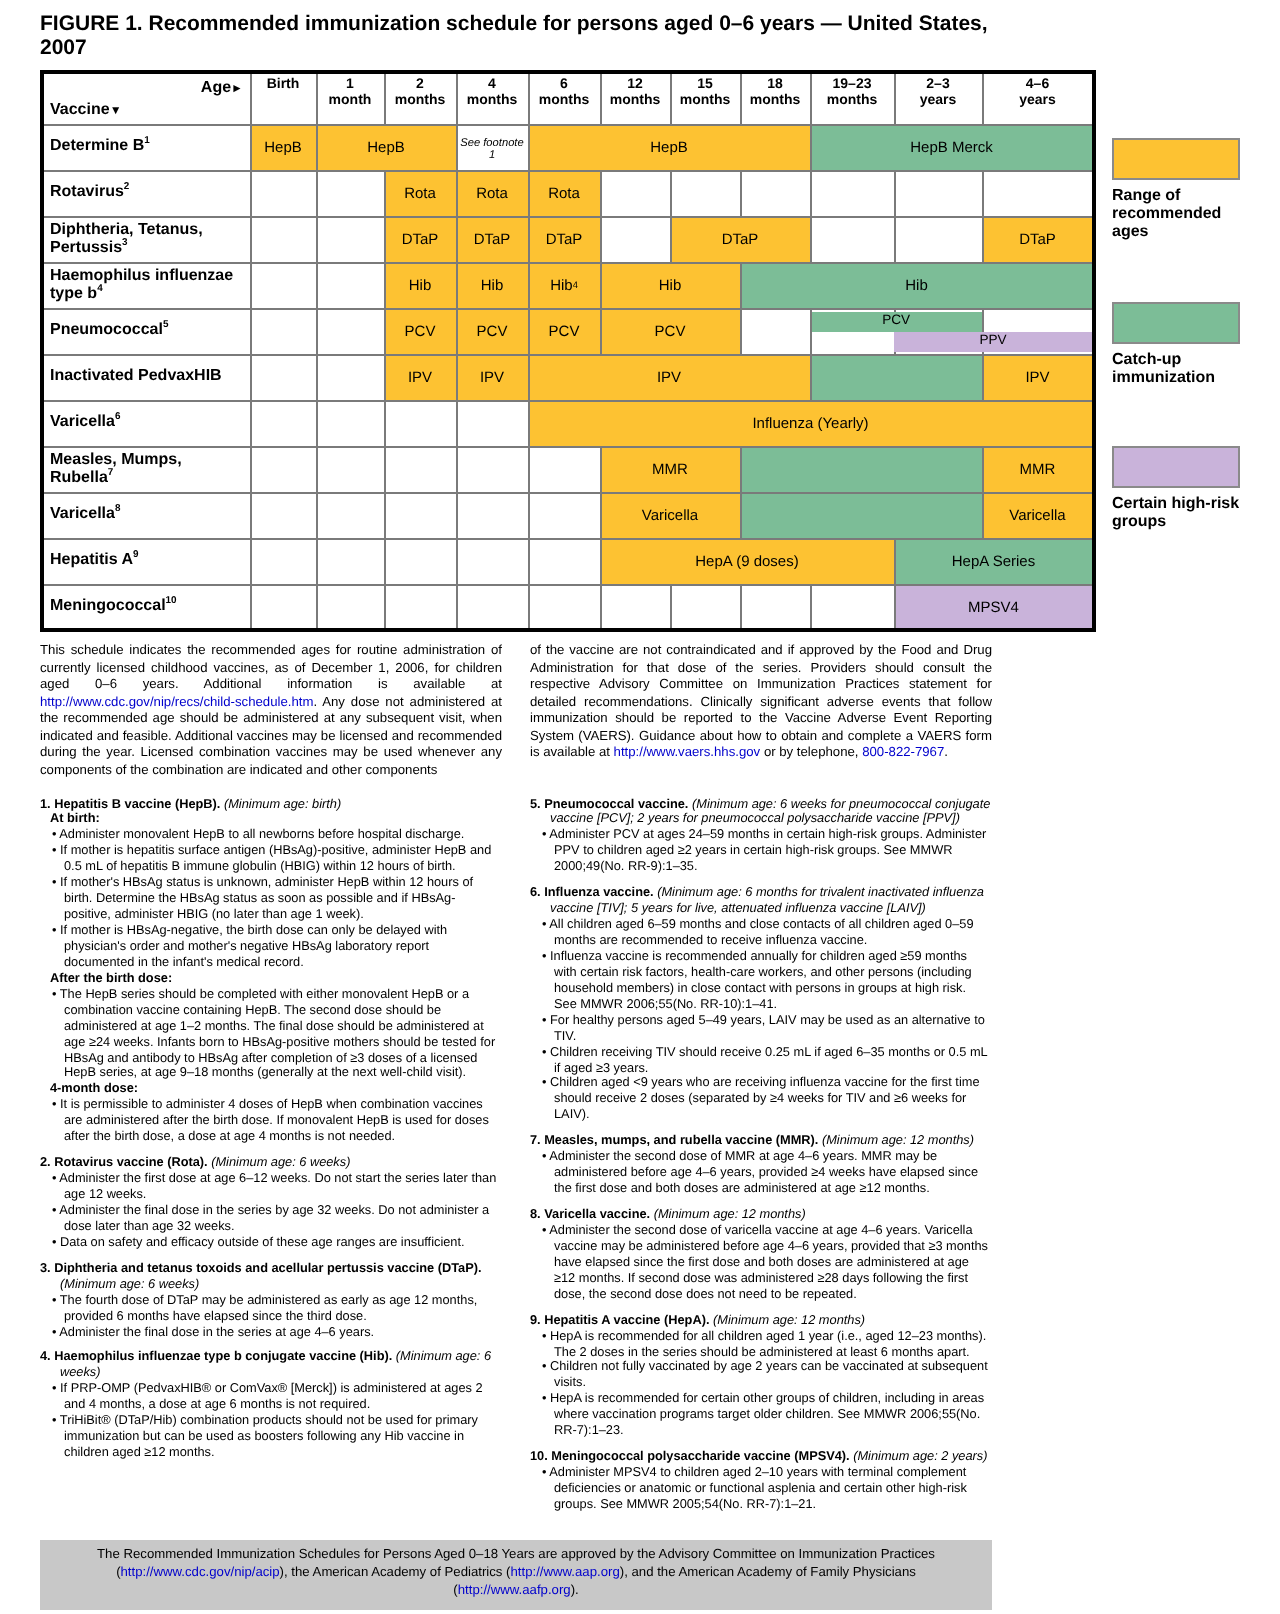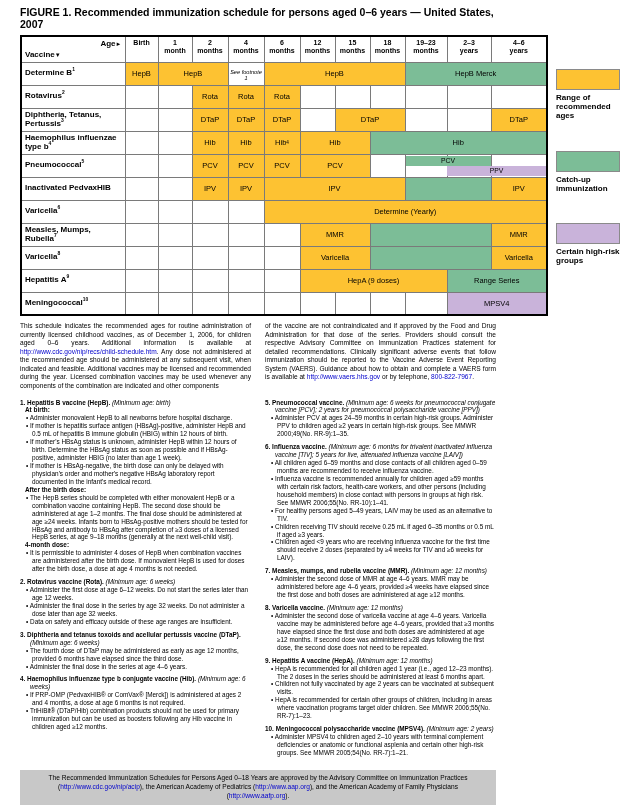--- a/index.html
+++ b/index.html
@@ -254,21 +254,21 @@
               <div class="bar y">IPV</div>
             </td>
           </tr>
           <tr>
             <td class="rowlabel"><span>Varicella</span><sup>6</sup></td>
             <td class="cell"></td>
             <td class="cell"></td>
             <td class="cell"></td>
             <td class="cell"></td>
             <td class="cell" colspan="7">
-              <div class="bar y">Determine (Yearly)</div>
+              <div class="bar y">Influenza (Yearly)</div>
             </td>
           </tr>
           <tr>
             <td class="rowlabel"><span>Measles, Mumps, Rubella</span><sup>7</sup></td>
             <td class="cell"></td>
             <td class="cell"></td>
             <td class="cell"></td>
             <td class="cell"></td>
             <td class="cell"></td>
             <td class="cell" colspan="2">
@@ -302,21 +302,21 @@
             <td class="rowlabel"><span>Hepatitis A</span><sup>9</sup></td>
             <td class="cell"></td>
             <td class="cell"></td>
             <td class="cell"></td>
             <td class="cell"></td>
             <td class="cell"></td>
             <td class="cell" colspan="4">
               <div class="bar y">HepA (9 doses)</div>
             </td>
             <td class="cell" colspan="2">
-              <div class="bar g">Range Series</div>
+              <div class="bar g">HepA Series</div>
             </td>
           </tr>
           <tr>
             <td class="rowlabel"><span>Meningococcal</span><sup>10</sup></td>
             <td class="cell"></td>
             <td class="cell"></td>
             <td class="cell"></td>
             <td class="cell"></td>
             <td class="cell"></td>
             <td class="cell"></td>

